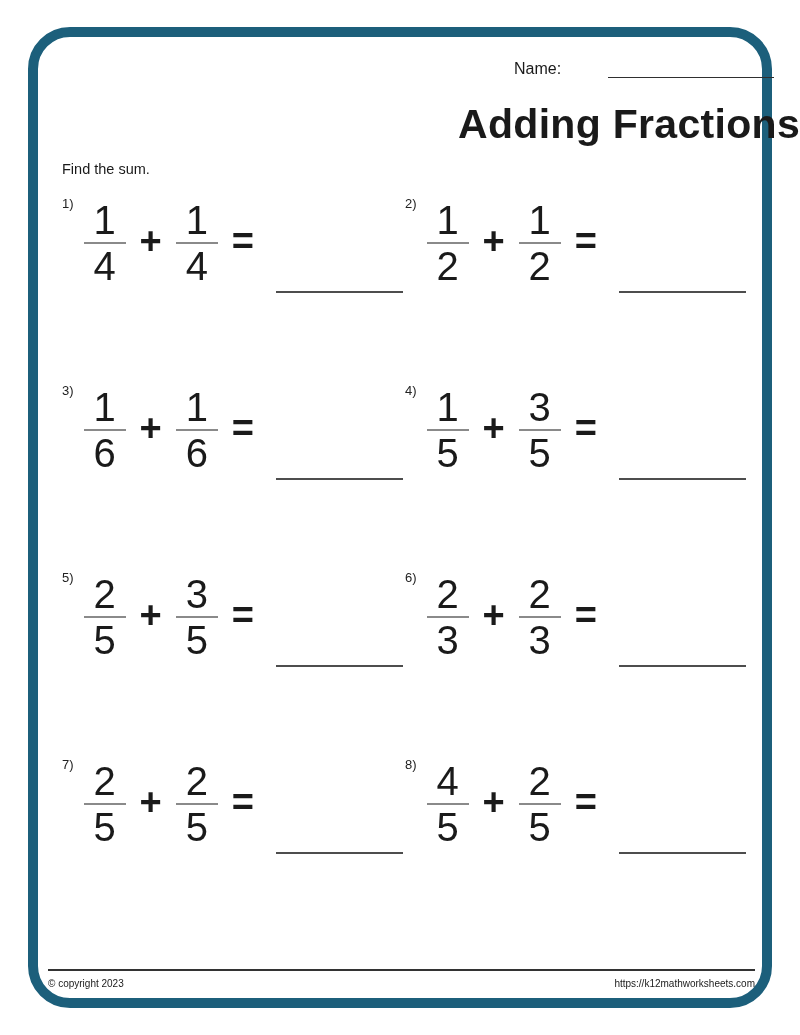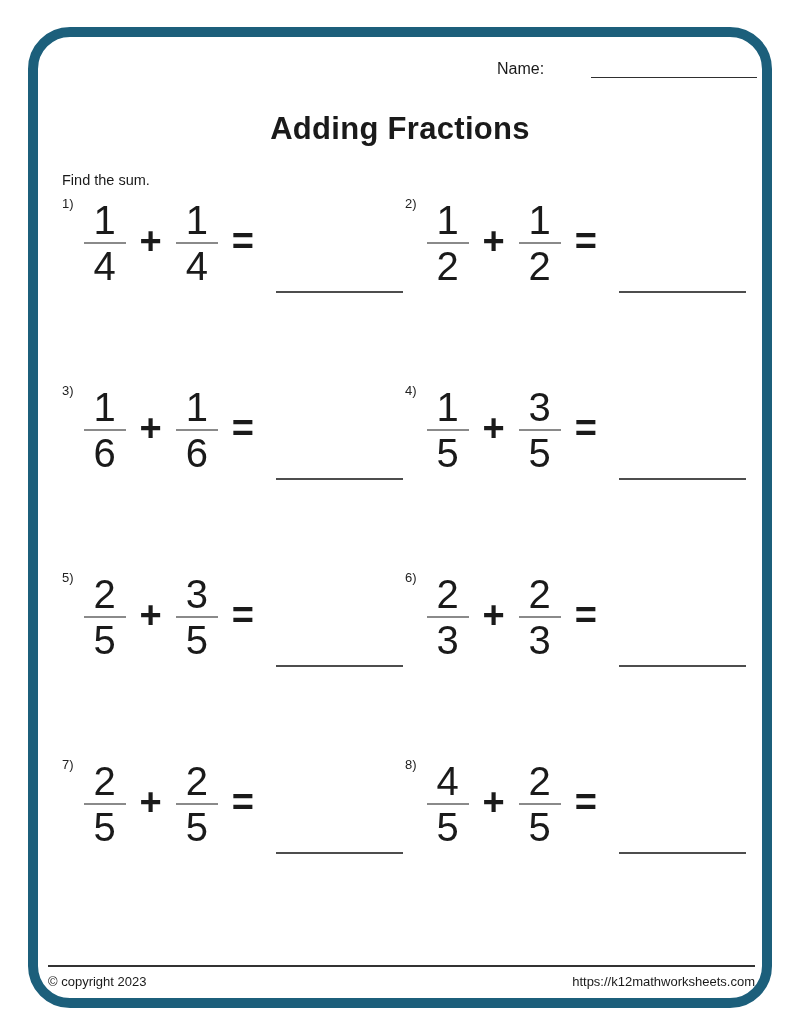--- a/index.html
+++ b/index.html
@@ -13,48 +13,46 @@
     overflow: hidden;
   }
   .frame {
     position: absolute;
     left: 28px; top: 27px; right: 28px; bottom: 27px;
     border: 10px solid #1c5f7b;
     border-radius: 42px;
   }
   .name-row {
     position: absolute;
-    top: 60px; left: 497px;
+    top: 60px; left: 514px;
     font-size: 16px;
     display: flex;
     align-items: flex-end;
     white-space: nowrap;
     gap: 42px;
   }
   .name-blank {
     display: inline-block;
     width: 166px;
     height: 17px;
     border-bottom: 1.5px solid #2f2f2f;
     margin-left: 5px;
   }
   .title {
     position: absolute;
     top: 101px; left: 0; width: 100%;
-    text-align: center;
-    font-size: 31px;
+    text-align: right;
+    font-size: 41px;
     font-weight: bold;
     letter-spacing: 0.3px;
-    margin-top: 10px;
   }
   .instruction {
     position: absolute;
     top: 161px; left: 62px;
     font-size: 14.5px;
-    margin-top: 11px;
   }
   .problems {
     position: absolute;
     top: 196px; left: 60px;
     width: 682px;
     display: grid;
     grid-template-columns: 1fr 1fr;
     row-gap: 77px;
   }
   .problem { display: flex; align-items: flex-start; height: 110px; }
@@ -82,21 +80,21 @@
     margin-bottom: -9px;
   }
   .footer {
     position: absolute;
     left: 48px; right: 45px; bottom: 46px;
     border-top: 2px solid #333;
     padding-top: 7px;
     display: flex;
     justify-content: space-between;
     align-items: flex-end;
-    font-size: 13px;
+    font-size: 10px;
     color: #1a1a1a;
   }
 </style>
 </head>
 <body>
 
 <div class="sheet">
   <div class="frame"></div>
 
   <div class="name-row">

